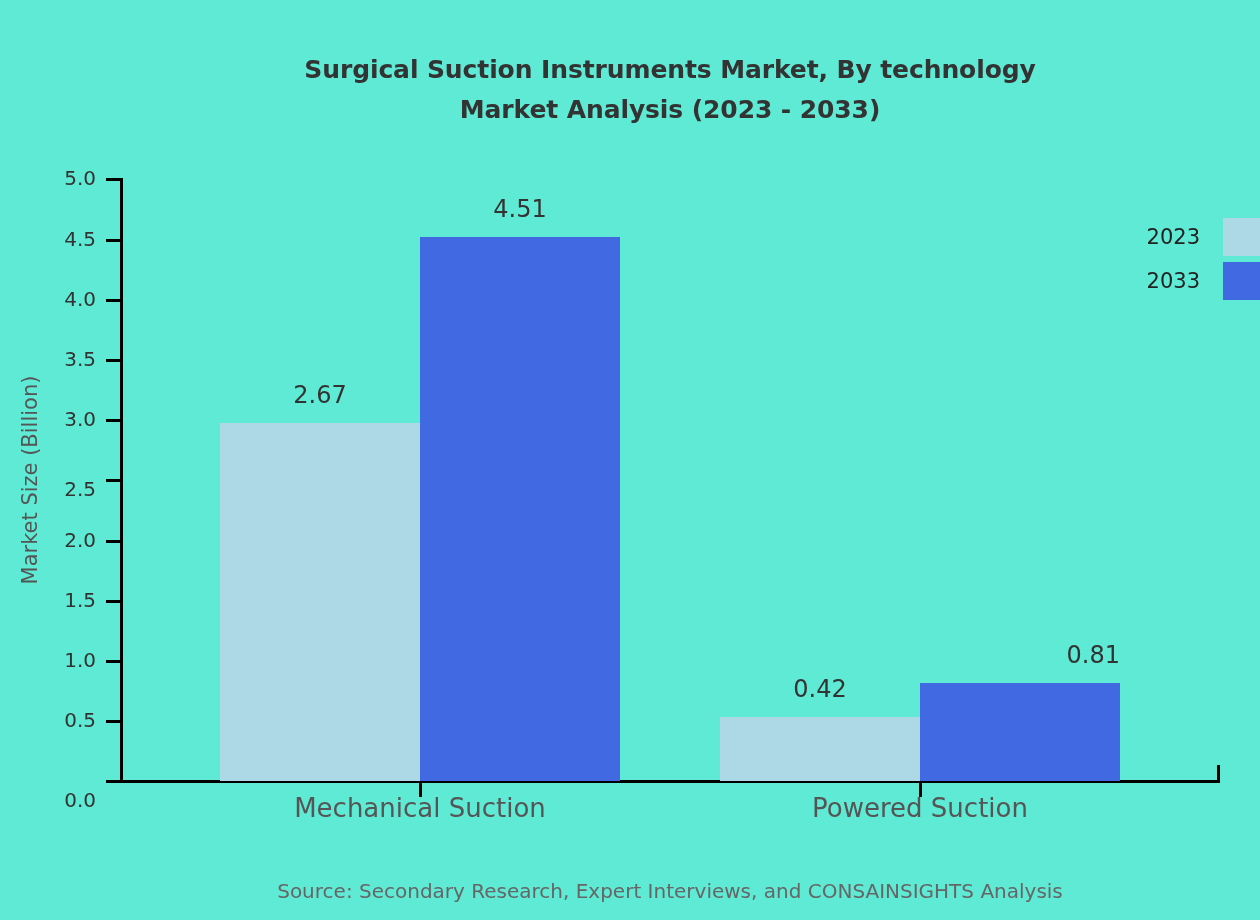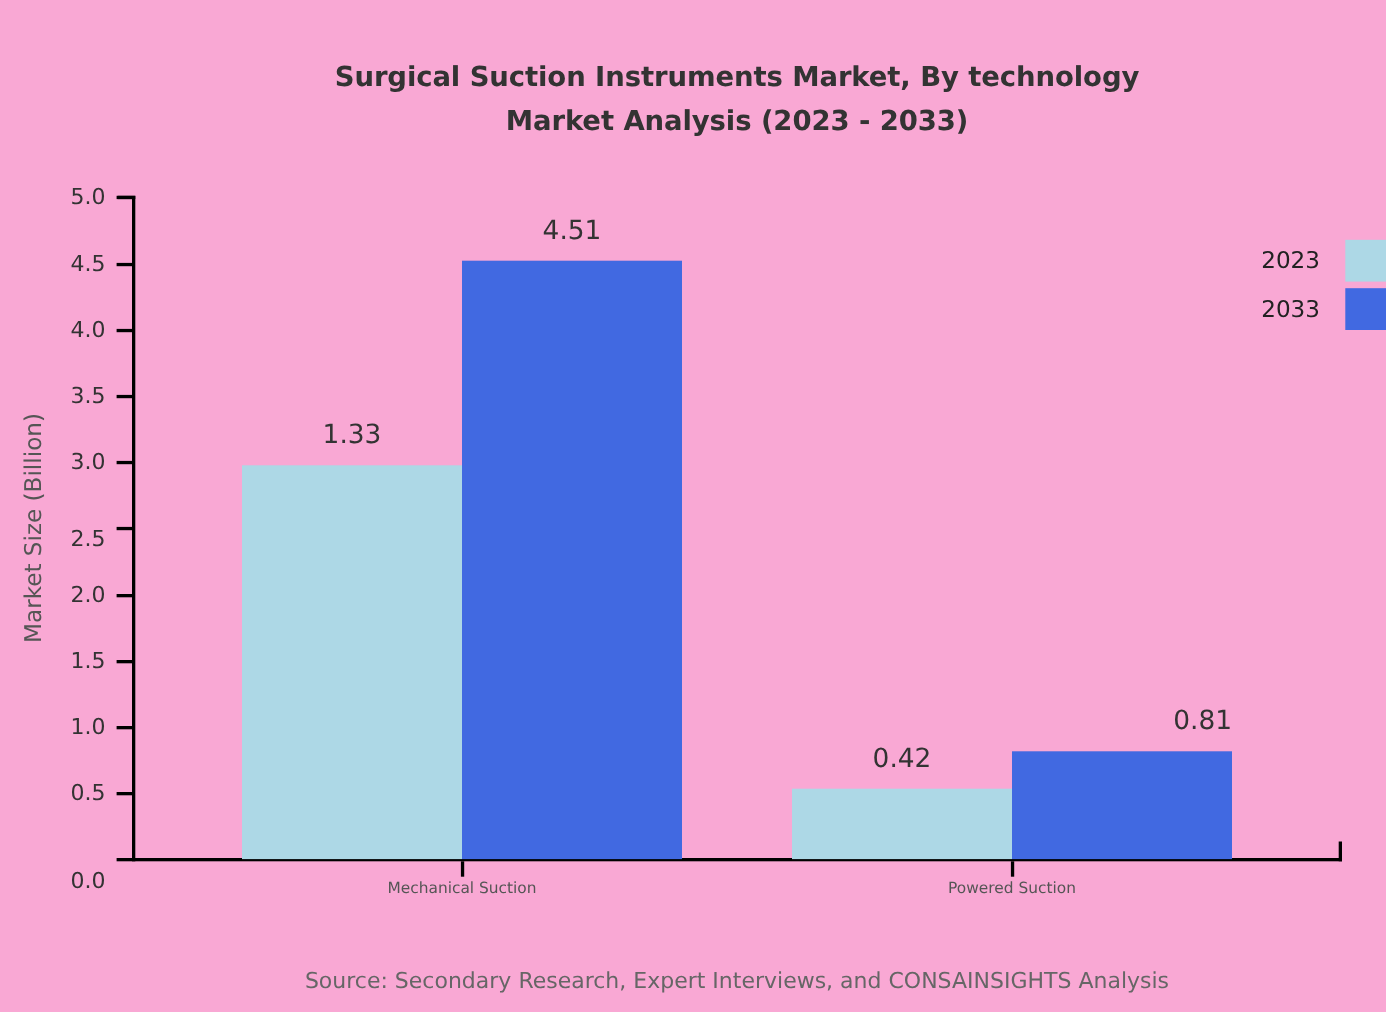--- a/index.html
+++ b/index.html
@@ -13,21 +13,21 @@
     overflow: hidden;
     font-family: "DejaVu Sans", "Liberation Sans", sans-serif;
     position: relative;
   }
 
   #figure {
     position: absolute;
     left: 0; top: 0;
     width: 1260px;
     height: 920px;
-    background: #f9a8d4;
+    background: #5eead4;
   }
 
   
   #chart-title {
     position: absolute;
     left: 0;
     top: 50px;
     width: 1340px;
     text-align: center;
     color: #333333;
@@ -106,21 +106,21 @@
     top: 783px;
     width: 3px;
     height: 14px;
     background: #000000;
   }
   .xtick-label {
     position: absolute;
     top: 793px;
     text-align: center;
     color: #555555;
-    font-size: 14px;
+    font-size: 26px;
     line-height: 30px;
     white-space: nowrap;
   }
 
   
   #y-axis-title {
     position: absolute;
     left: 0px;
     top: 0px;
     width: 420px;
@@ -245,21 +245,21 @@
 
   <div class="xtick" style="left:419px;"></div>
   <div class="xtick-label" style="left:250px; width:340px;">Mechanical Suction</div>
 
   <div class="xtick" style="left:919px;"></div>
   <div class="xtick-label" style="left:750px; width:340px;">Powered Suction</div>
 
   <div id="plot-area">
 
     <div class="bar" style="left:100px; width:200px; height:358px; background:#add8e6;"></div>
-    <div class="bar-label" style="left:100px; width:200px; bottom:375px;">1.33</div>
+    <div class="bar-label" style="left:100px; width:200px; bottom:375px;">2.67</div>
 
     <div class="bar" style="left:300px; width:200px; height:544px; background:#4169e1;"></div>
     <div class="bar-label" style="left:300px; width:200px; bottom:561px;">4.51</div>
 
     <div class="bar" style="left:600px; width:200px; height:64px; background:#add8e6;"></div>
     <div class="bar-label" style="left:600px; width:200px; bottom:81px;">0.42</div>
 
     <div class="bar" style="left:800px; width:200px; height:98px; background:#4169e1;"></div>
     <div class="bar-label" style="left:800px; width:200px; bottom:115px;text-align:right;">0.81</div>
   </div>

